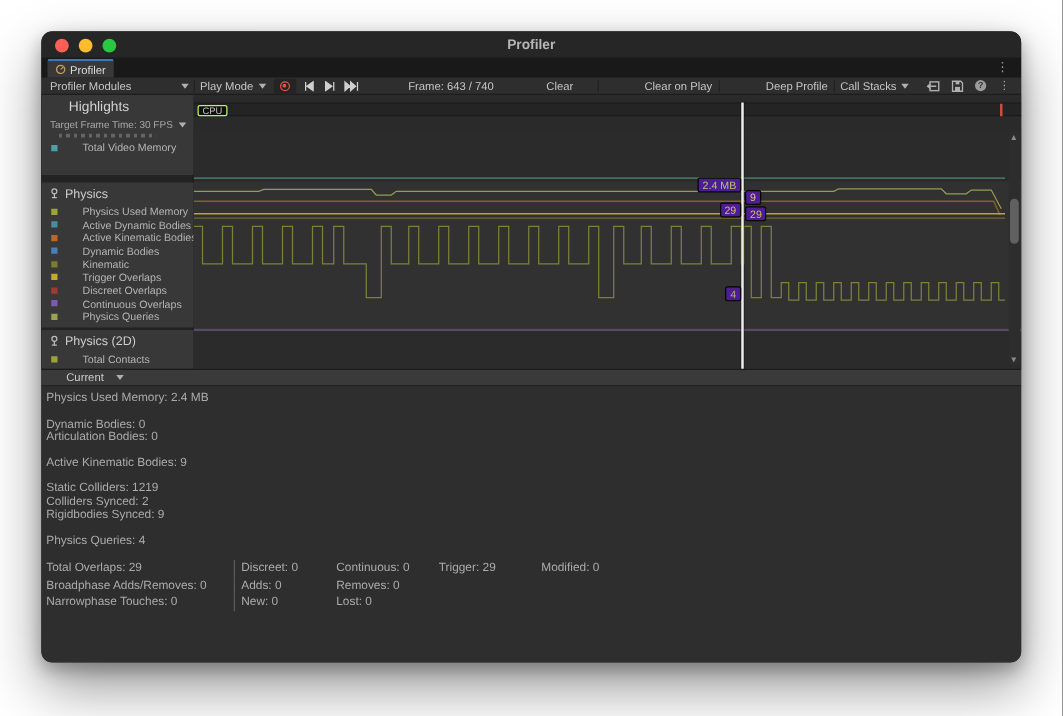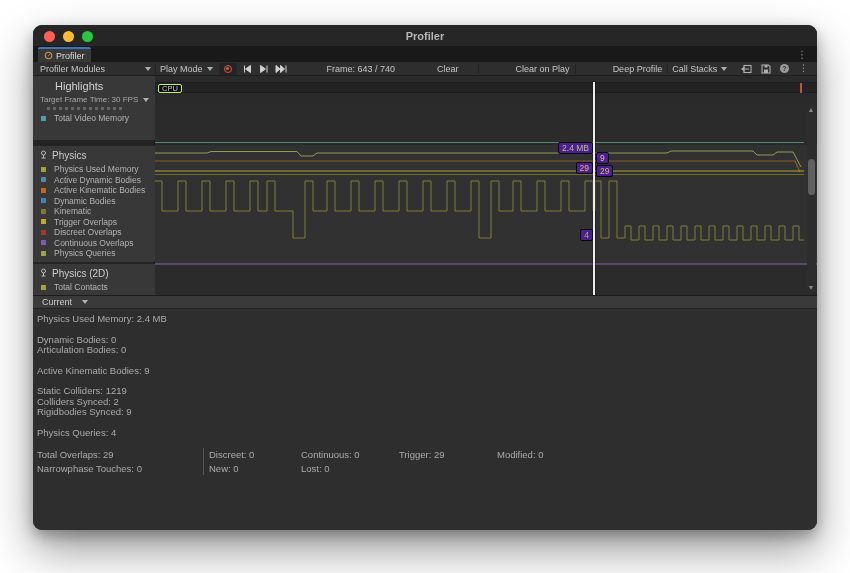--- a/index.html
+++ b/index.html
@@ -57,21 +57,21 @@
   .sb-highlights { top:0; height:64px; }
   .sb-physics   { top:70px; height:116px; }
   .sb-physics2d { top:188px; height:31px; }
   .sb-title { font-size:11px; color:#d2d2d2; padding:4px 0 0 22px; }
   .sb-sub { display:flex; align-items:center; justify-content:space-between; padding:3px 6px 0 7px;
             font-size:8px; color:#a8a8a8; }
   .clipped-row { height:3px; margin:3px 0 0 14px; width:78px; opacity:.45;
                  background:repeating-linear-gradient(90deg,#9a9a9a 0 3px, transparent 3px 6px); }
   .mod-head { display:flex; align-items:center; gap:4px; padding:3px 0 0 6px; font-size:10px; color:#cccccc; height:15px; }
   .legend { margin-top:3px; }
-  .legend-item { display:flex; align-items:center; gap:8px; padding-left:8px; height:10.5px;
+  .legend-item { display:flex; align-items:center; gap:20px; padding-left:8px; height:10.5px;
                  font-size:8.5px; color:#b4b4b4; white-space:nowrap; }
   .bullet { width:5px; height:5px; flex:0 0 5px; }
 
   
   .chart { position:absolute; left:122px; top:0; width:662px; height:219px; background:#2a2a2a; }
   .row-cpu { position:absolute; left:0; top:6px; width:662px; height:10.5px; background:#242424;
              border-top:1px solid #1c1c1c; border-bottom:1px solid #1c1c1c; }
   .row-gpu { position:absolute; left:0; top:17.5px; width:662px; height:10.5px; background:#242424;
              border-bottom:1px solid #1c1c1c; }
   .gpu-fill { position:absolute; left:0; top:0; width:620px; height:100%; background:#2d2d2d; }
@@ -98,27 +98,27 @@
              border-radius:4px; z-index:7; }
   .vs-arrow { position:absolute; left:2px; width:0; height:0; border-left:2.5px solid transparent;
               border-right:2.5px solid transparent; }
   .vs-up { top:3px; border-bottom:4px solid #8a8a8a; }
   .vs-down { bottom:3px; border-top:4px solid #8a8a8a; }
   .vs-thumb { position:absolute; left:1px; top:54px; width:7px; height:36px; background:#606060; border-radius:3.5px; }
 
   
   .currentbar { position:absolute; top:270px; left:0; width:784px; height:14px; background:#3a3a3a;
                 border-top:1px solid #1c1c1c; border-bottom:1px solid #222; display:flex; align-items:center; }
-  .cur-dd { display:flex; align-items:center; padding-left:9px; font-size:9px; color:#cccccc; gap:6px; }
+  .cur-dd { display:flex; align-items:center; padding-left:20px; font-size:9px; color:#cccccc; gap:6px; }
   .details { position:absolute; top:284px; left:0; width:784px; height:221px; background:#2e2e2e;
              padding:5px 0 0 4px; font-size:9.5px; color:#ababab; }
   .dgroup { margin-bottom:10px; }
   .dline { line-height:10.5px; white-space:nowrap; }
   .dtable { margin-top:2px; }
-  .drow { display:grid; grid-template-columns:150px 82px 82px 82px 1fr; line-height:13.5px;gap:16px; }
+  .drow { display:grid; grid-template-columns:150px 82px 82px 82px 1fr; line-height:13.5px; }
   .dcell { white-space:nowrap; }
   .dcell.c2 { border-left:1px solid #5a5a5a; padding-left:5px; }
 
   svg { display:block; }
 </style>
 </head>
 <body>
 
 <div class="window">
 
@@ -359,20 +359,27 @@
     </div>
     <div class="dtable">
       <div class="drow">
         <div class="dcell">Total Overlaps: 29</div>
         <div class="dcell c2">Discreet: 0</div>
         <div class="dcell">Continuous: 0</div>
         <div class="dcell">Trigger: 29</div>
         <div class="dcell">Modified: 0</div>
       </div>
       <div class="drow">
+        <div class="dcell">Broadphase Adds/Removes: 0</div>
+        <div class="dcell c2">Adds: 0</div>
+        <div class="dcell">Removes: 0</div>
+        <div class="dcell"></div>
+        <div class="dcell"></div>
+      </div>
+      <div class="drow">
         <div class="dcell">Narrowphase Touches: 0</div>
         <div class="dcell c2">New: 0</div>
         <div class="dcell">Lost: 0</div>
         <div class="dcell"></div>
         <div class="dcell"></div>
       </div>
     </div>
   </div>
 
 </div>

